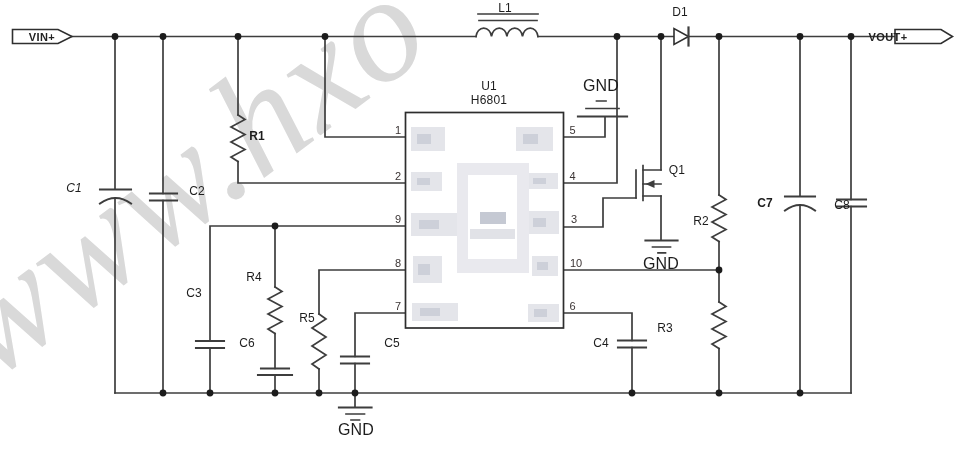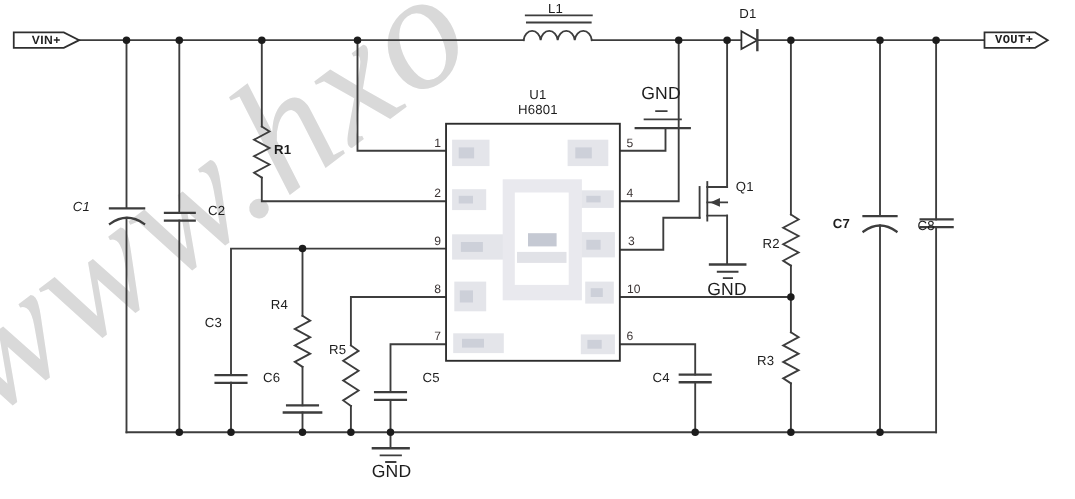--- a/index.html
+++ b/index.html
@@ -240,36 +240,36 @@
     <div class="cens" style="left:528px;top:304px;width:31px;height:18px;"></div>
     <div class="ring">
       <div class="inner"></div>
       <div class="patch1"></div>
       <div class="patch2"></div>
     </div>
   </div>
 
   <div class="labels">
     <div class="lbl tag" style="left:42px;top:37px;">VIN+</div>
-    <div class="lbl tag" style="left:922px;top:37px;font-family:Liberation Mono, monospace;">VOUT+</div>
+    <div class="lbl tag" style="left:888px;top:37px;">VOUT+</div>
 
     <div class="lbl" style="left:505px;top:8px;text-align:right;">L1</div>
     <div class="lbl" style="left:680px;top:12px;">D1</div>
 
     <div class="lbl" style="left:489px;top:86px;">U1</div>
     <div class="lbl" style="left:489px;top:100px;">H6801</div>
 
     <div class="lbl small" style="left:601px;top:86px;">GND</div>
     <div class="lbl" style="left:677px;top:170px;">Q1</div>
     <div class="lbl small" style="left:661px;top:264px;">GND</div>
     <div class="lbl small" style="left:356px;top:430px;">GND</div>
 
     <div class="lbl" style="left:257px;top:136px;font-weight:bold;">R1</div>
     <div class="lbl" style="left:701px;top:221px;">R2</div>
-    <div class="lbl" style="left:696px;top:328px;">R3</div>
+    <div class="lbl" style="left:665px;top:328px;">R3</div>
     <div class="lbl" style="left:254px;top:277px;">R4</div>
     <div class="lbl" style="left:307px;top:318px;">R5</div>
 
     <div class="lbl" style="left:74px;top:188px;font-style:italic;">C1</div>
     <div class="lbl" style="left:197px;top:191px;">C2</div>
     <div class="lbl" style="left:194px;top:293px;">C3</div>
     <div class="lbl" style="left:601px;top:343px;">C4</div>
     <div class="lbl" style="left:392px;top:343px;text-align:center;">C5</div>
     <div class="lbl" style="left:247px;top:343px;">C6</div>
     <div class="lbl" style="left:765px;top:203px;font-weight:bold;">C7</div>

